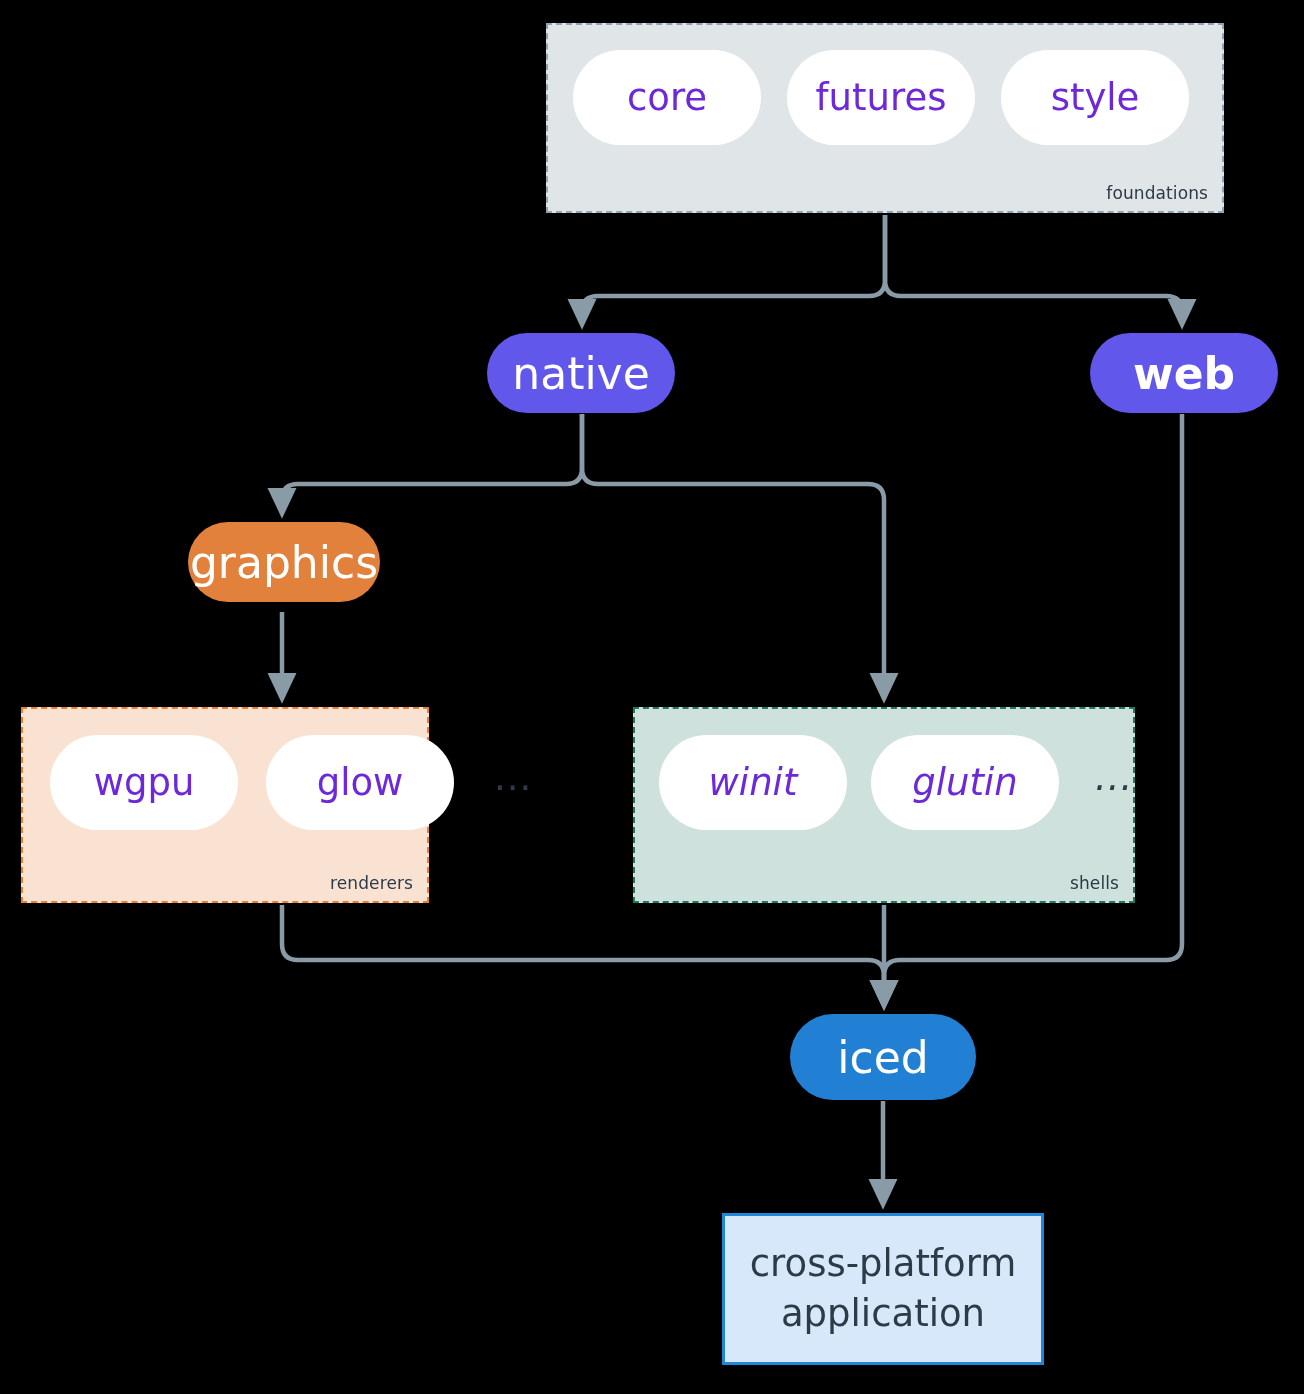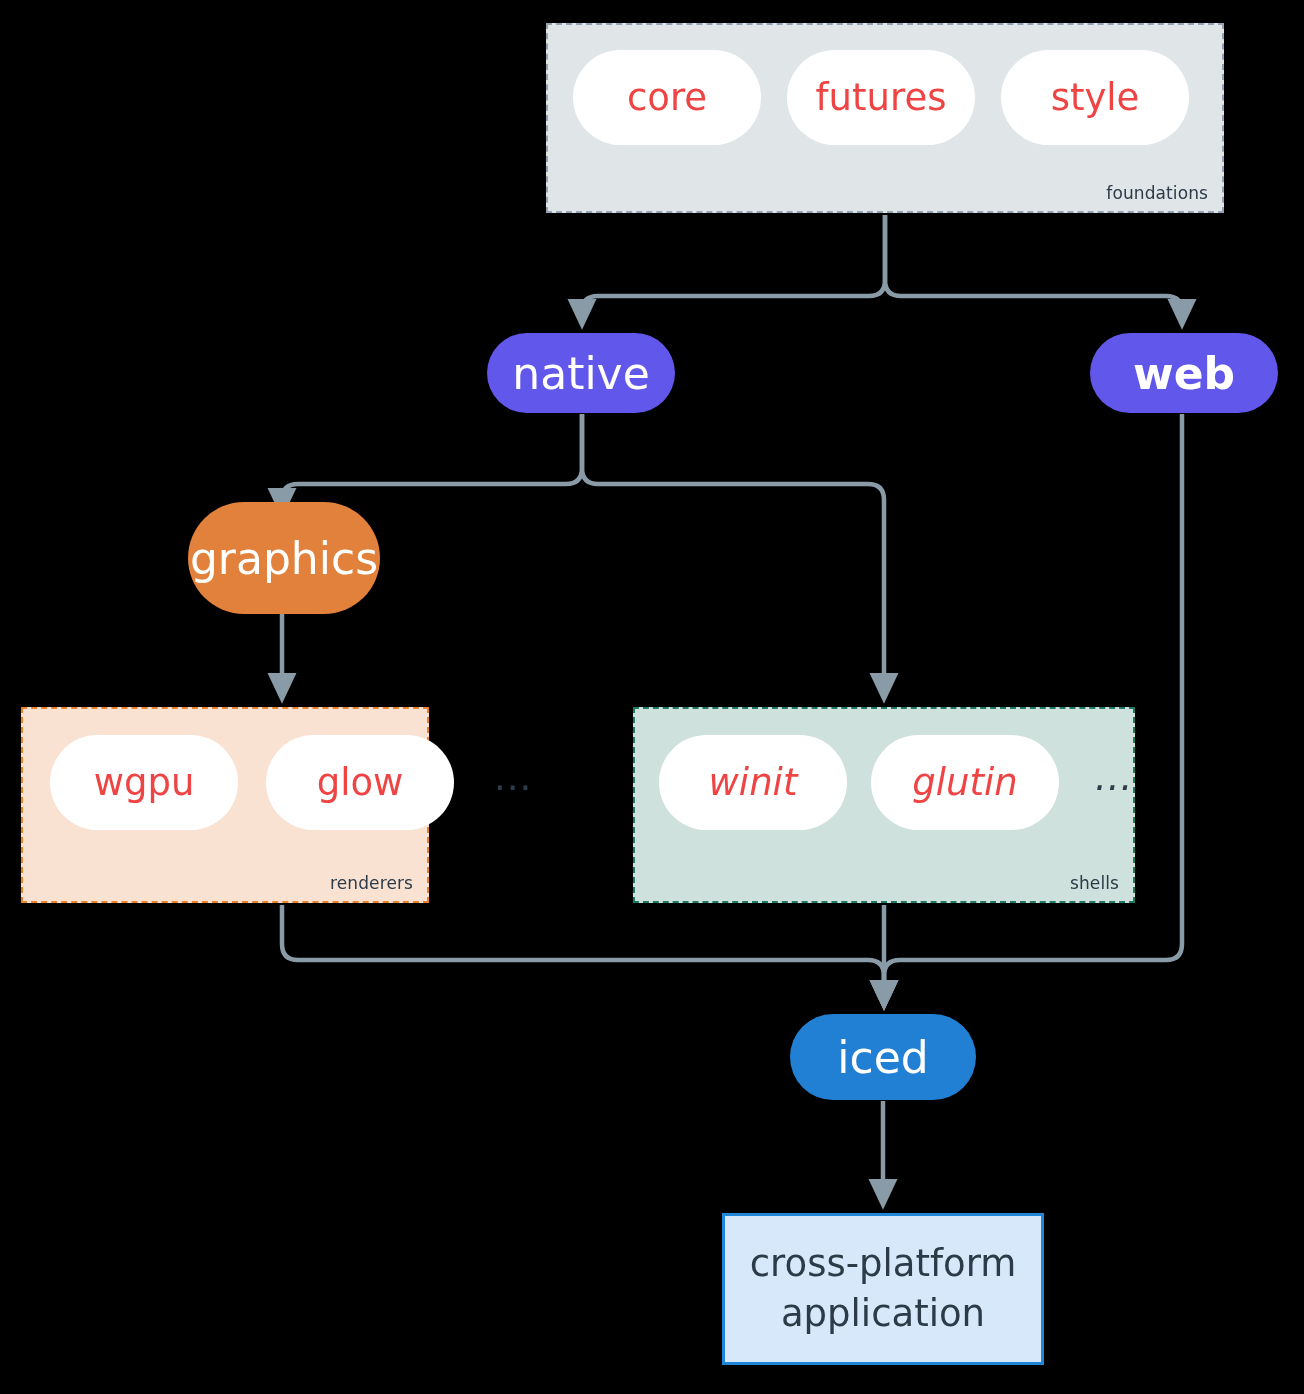--- a/index.html
+++ b/index.html
@@ -93,21 +93,21 @@
   
   .pill-white {
     background: #ffffff;
     border-radius: 999px;
     height: 95px;
     min-width: 188px;
     display: flex;
     align-items: center;
     justify-content: center;
     font-size: 37px;
-    color: #ef4444;
+    color: #6d28d9;
     padding: 0 14px;
     box-sizing: border-box;
   }
   .ellipsis {
     font-size: 37px;
     color: #2d3b48;
     letter-spacing: 1px;
     margin-left: 12px;
     line-height: 1;
     padding-bottom: 10px;
@@ -134,23 +134,23 @@
   #node-web {
     left: 1090px;
     top: 333px;
     width: 188px;
     height: 80px;
     background: #6257eb;
     font-weight: bold;
   }
   #node-graphics {
     left: 188px;
-    top: 502px;
+    top: 522px;
     width: 192px;
-    height: 112px;
+    height: 80px;
     background: #e2813c;
   }
   #node-iced {
     left: 790px;
     top: 1014px;
     width: 186px;
     height: 86px;
     background: #2280d4;
   }
 

